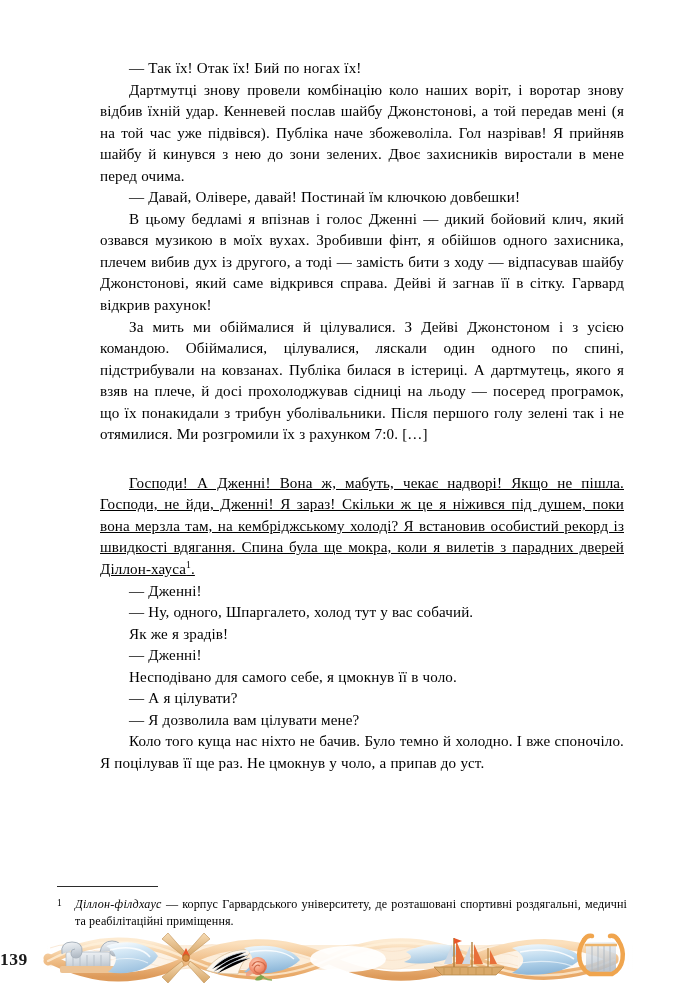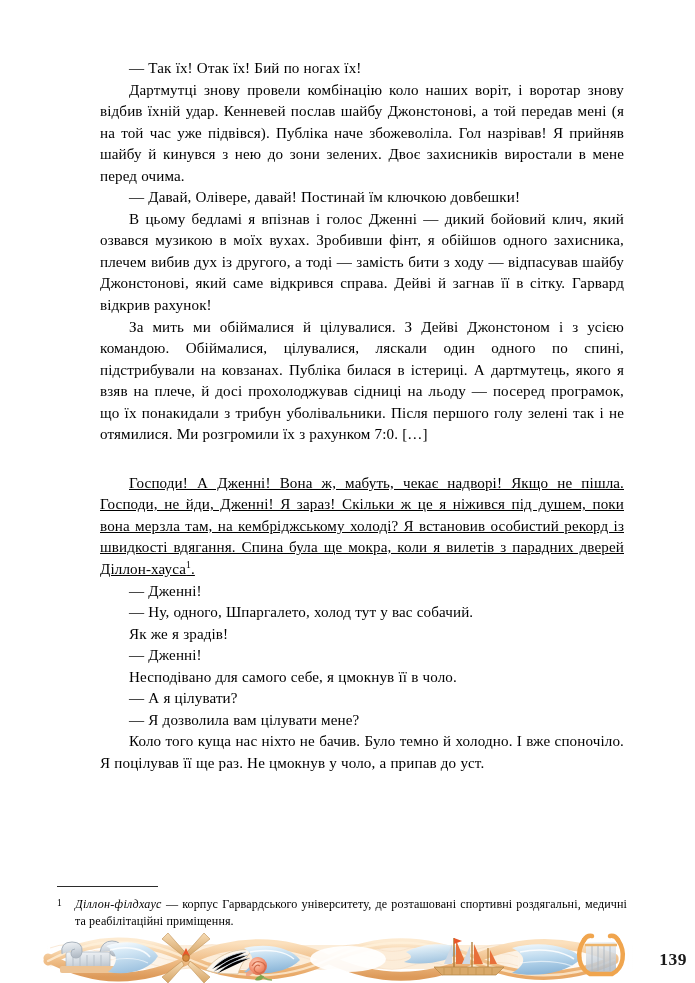--- a/index.html
+++ b/index.html
@@ -94,21 +94,21 @@
     width: 695px;
     height: 55px;
   }
   #footer-ornament svg { display: block; }
 
   #page-number {
     position: absolute;
     left: 0;
     top: 949px;
     width: 687px;
-    text-align: right;
+    text-align: left;
     font-size: 17.5px;
     font-weight: bold;
     font-family: "Liberation Serif", "DejaVu Serif", serif;
     color: #1a1a1a;
     letter-spacing: 0.5px;
   }
 </style>
 </head>
 <body>
 

